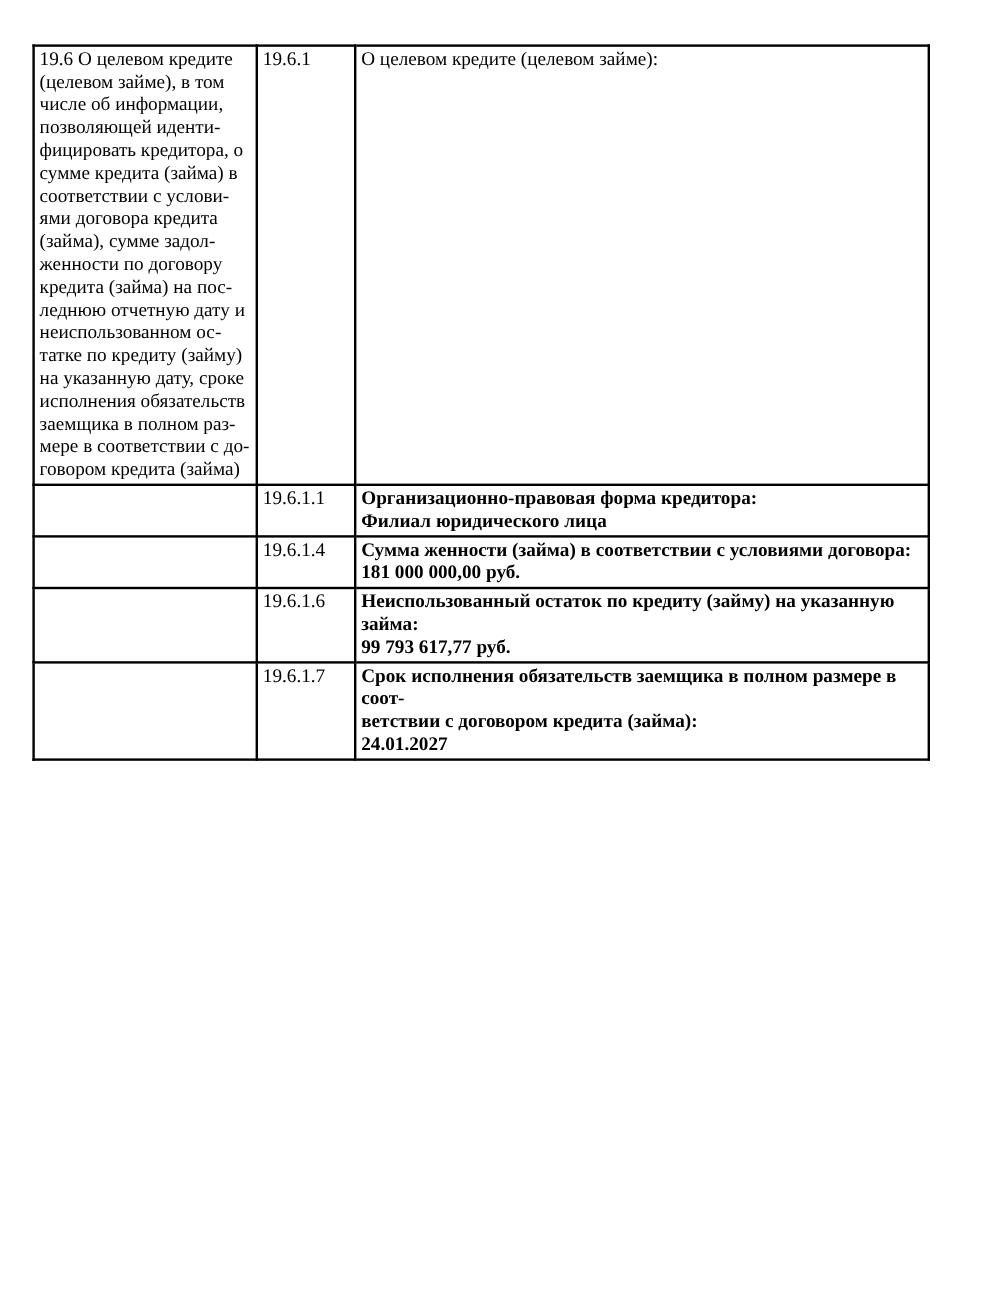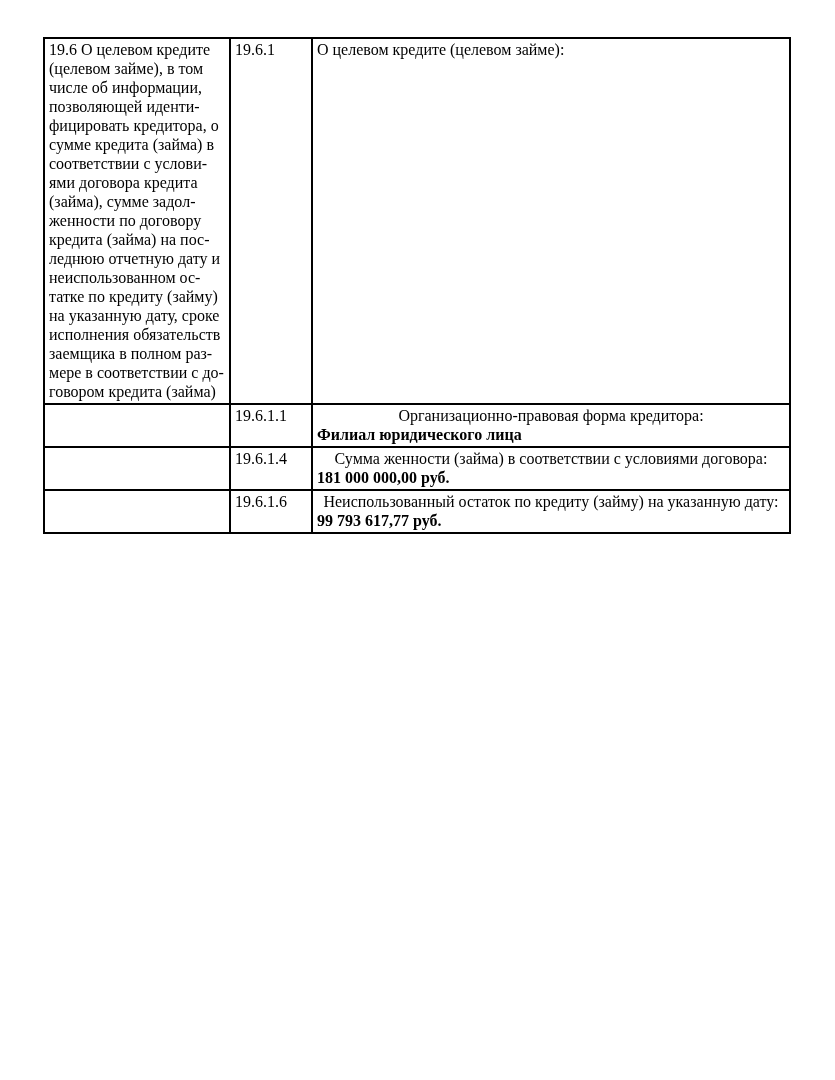--- a/index.html
+++ b/index.html
@@ -10,21 +10,21 @@
   }
   body {
     width: 835px;
     height: 1080px;
     position: relative;
     font-family: "Liberation Serif", "DejaVu Serif", serif;
     color: #000000;
   }
   .doc-table {
     position: absolute;
-    left: 43px;
+    left: 27px;
     top: 37px;
     width: 746px;
     border-collapse: collapse;
     table-layout: fixed;
   }
   .doc-table td {
     border: 2px solid #000000;
     padding: 1px 4px 2px 4px;
     font-size: 16px;
     line-height: 19px;
@@ -41,22 +41,21 @@
   }
   .code-cell {
     vertical-align: middle;
     margin-top: 20px;
   }
   .title-cell {
     vertical-align: middle;
   }
   .field-label {
     white-space: pre-line;
-    font-weight: normal;
-    text-align: center;
+    font-weight: bold;
   }
   .field-value {
     white-space: pre-line;
     font-weight: bold;
   }
 </style>
 </head>
 <body>
 
 <table class="doc-table">
@@ -108,19 +107,28 @@
         <div class="field-label">Сумма женности (займа) в соответствии с условиями договора:</div>
         <div class="field-value">181 000 000,00 руб.</div>
       </td>
     </tr>
 
 
     <tr>
       <td class="desc-cell"></td>
       <td class="code-cell">19.6.1.6</td>
       <td>
-        <div class="field-label">Неиспользованный остаток по кредиту (займу) на указанную дату:</div>
+        <div class="field-label">Неиспользованный остаток по кредиту (займу) на указанную займа:</div>
         <div class="field-value">99 793 617,77 руб.</div>
       </td>
     </tr>
 
+    <tr>
+      <td class="desc-cell"></td>
+      <td class="code-cell">19.6.1.7</td>
+      <td>
+        <div class="field-label">Срок исполнения обязательств заемщика в полном размере в соот-
+ветствии с договором кредита (займа):</div>
+        <div class="field-value">24.01.2027</div>
+      </td>
+    </tr>
   </tbody>
 </table>
 
 </body></html>

